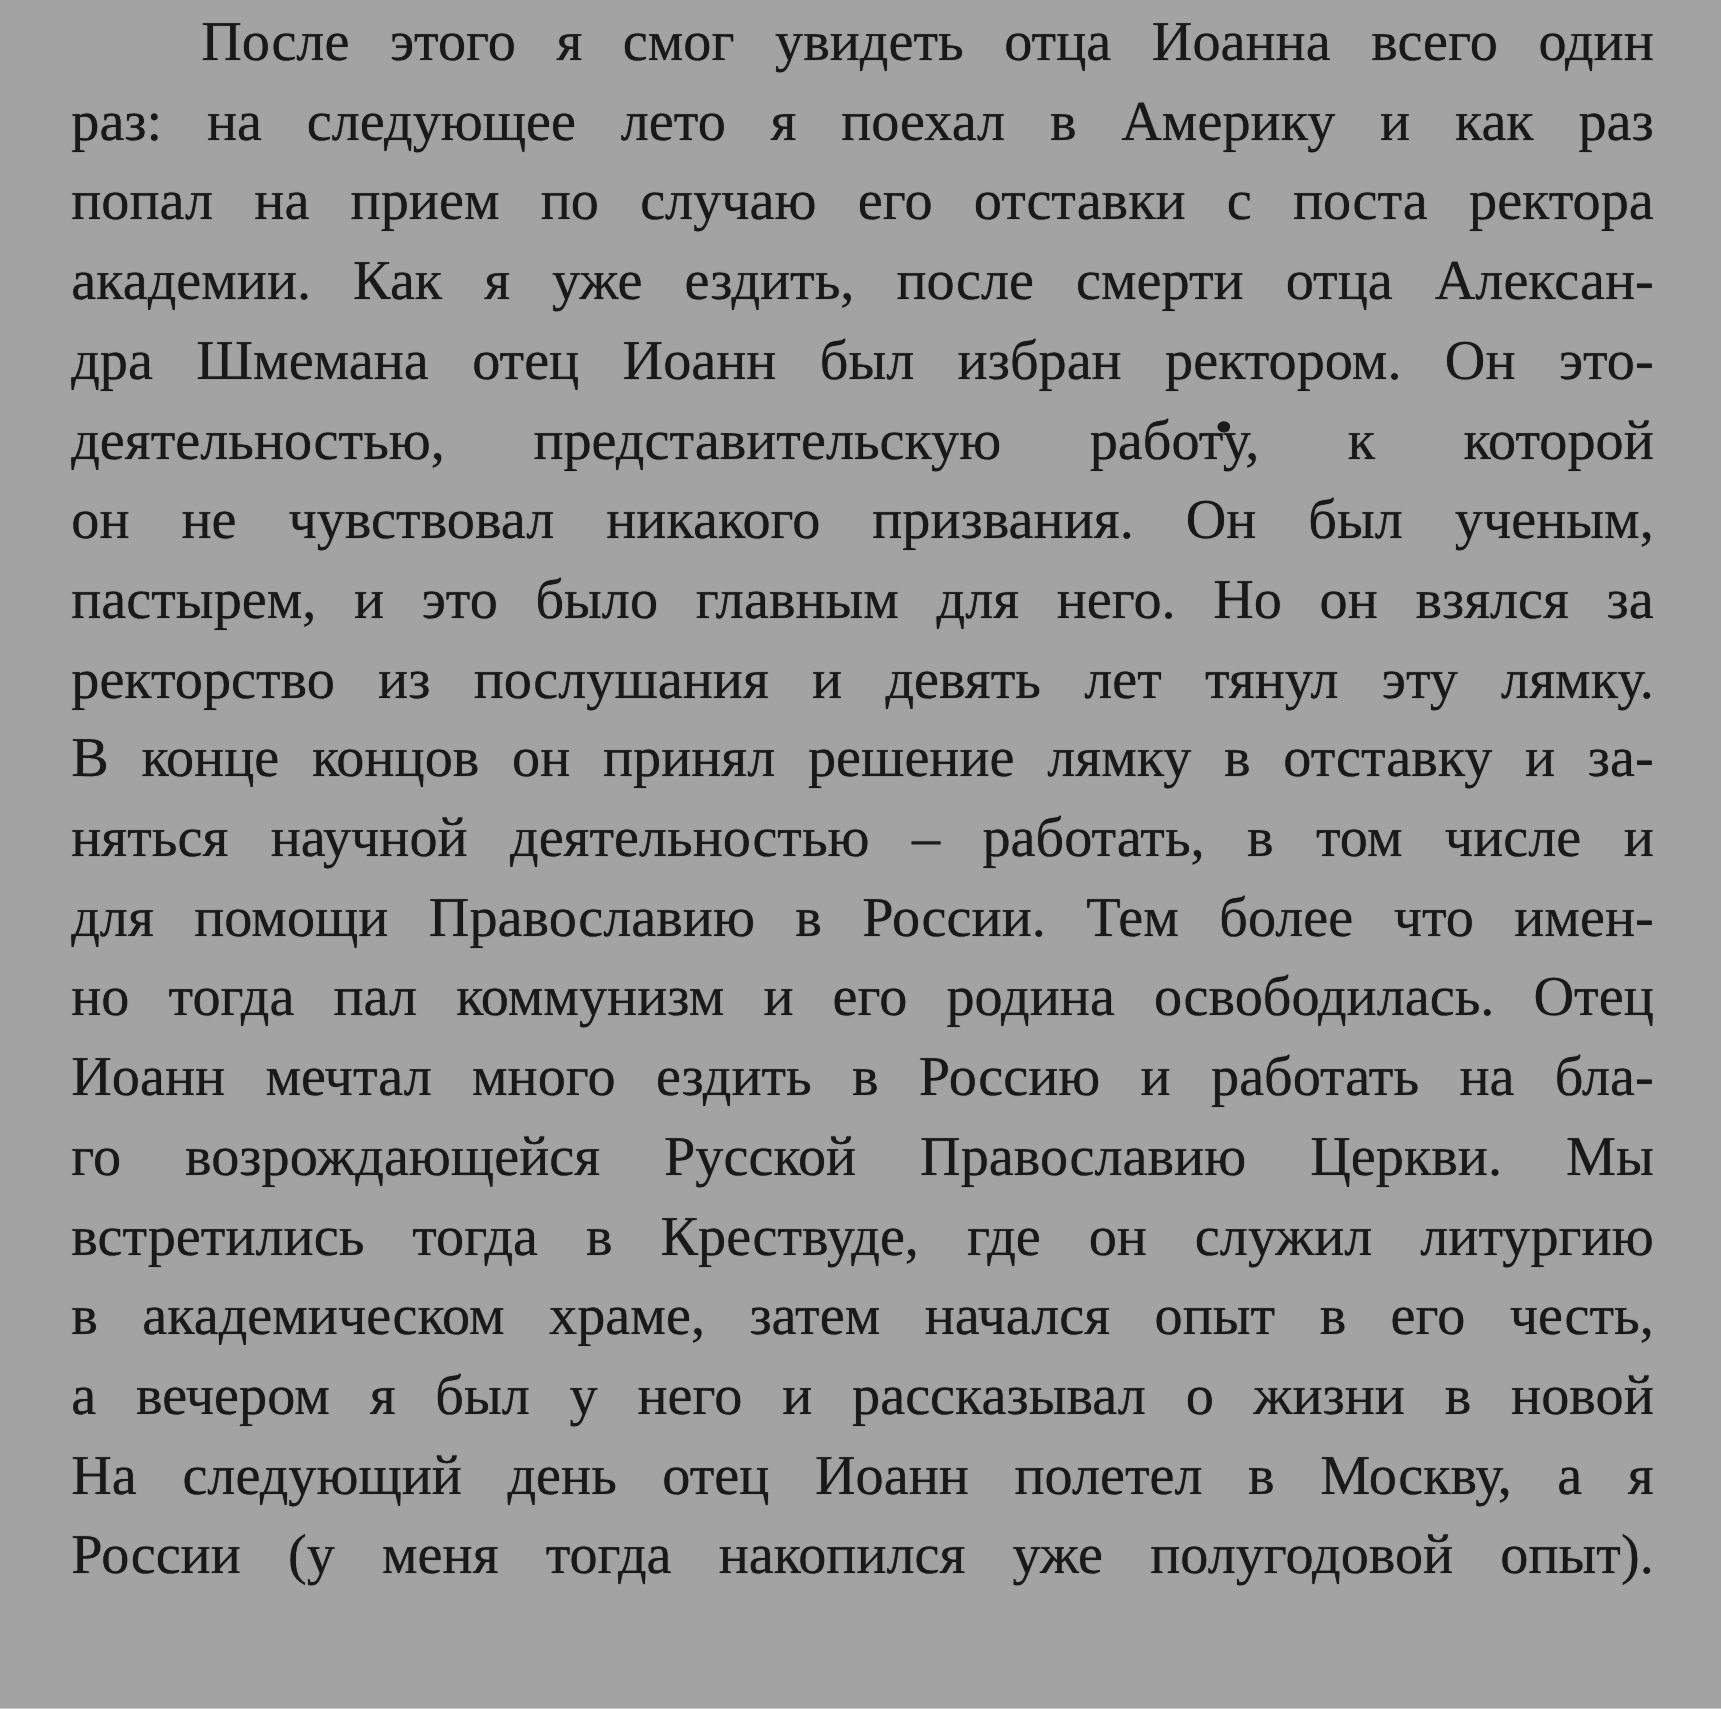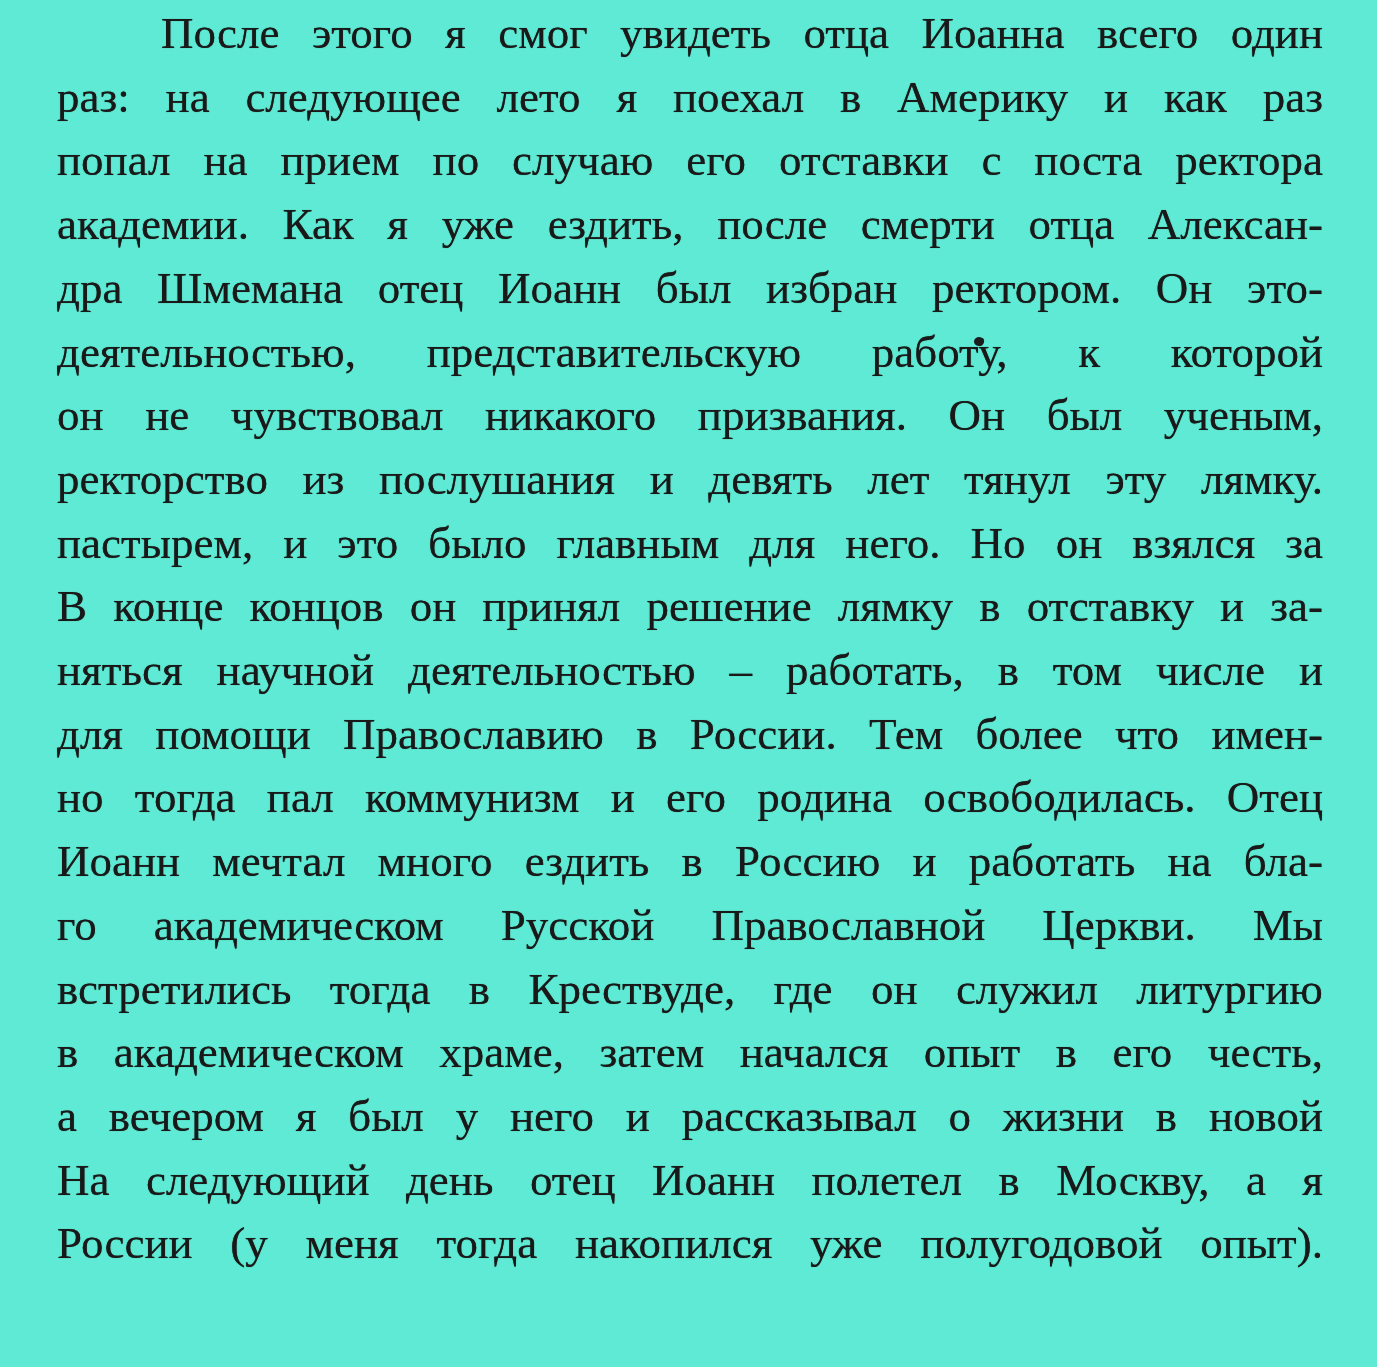--- a/index.html
+++ b/index.html
@@ -4,21 +4,21 @@
 <style>
   html, body {
     margin: 0;
     padding: 0;
     background: #ffffff;
   }
   .page {
     position: relative;
     width: 1377px;
     height: 1367px;
-    background: #5eead4;
+    background: #a3a3a3;
     overflow: hidden;
     font-family: "Liberation Serif", "DejaVu Serif", serif;
   }
   .text-block {
     position: absolute;
     left: 57px;
     top: 2px;
     width: 1266px;
     color: #191919;
     font-size: 45px;
@@ -49,28 +49,28 @@
 
 <div class="page">
   <div class="text-block">
     <div class="line first">После этого я смог увидеть отца Иоанна всего один</div>
     <div class="line">раз: на следующее лето я поехал в Америку и как раз</div>
     <div class="line">попал на прием по случаю его отставки с поста ректора</div>
     <div class="line">академии. Как я уже ездить, после смерти отца Алексан-</div>
     <div class="line">дра Шмемана отец Иоанн был избран ректором. Он это-</div>
     <div class="line">деятельностью, представительскую работу, к которой</div>
     <div class="line">он не чувствовал никакого призвания. Он был ученым,</div>
+    <div class="line">пастырем, и это было главным для него. Но он взялся за</div>
     <div class="line">ректорство из послушания и девять лет тянул эту лямку.</div>
-    <div class="line">пастырем, и это было главным для него. Но он взялся за</div>
     <div class="line">В конце концов он принял решение лямку в отставку и за-</div>
     <div class="line">няться научной деятельностью – работать, в том числе и</div>
     <div class="line">для помощи Православию в России. Тем более что имен-</div>
     <div class="line">но тогда пал коммунизм и его родина освободилась. Отец</div>
     <div class="line">Иоанн мечтал много ездить в Россию и работать на бла-</div>
-    <div class="line">го академическом Русской Православной Церкви. Мы</div>
+    <div class="line">го возрождающейся Русской Православию Церкви. Мы</div>
     <div class="line">встретились тогда в Крествуде, где он служил литургию</div>
     <div class="line">в академическом храме, затем начался опыт в его честь,</div>
     <div class="line">а вечером я был у него и рассказывал о жизни в новой</div>
     <div class="line">На следующий день отец Иоанн полетел в Москву, а я</div>
     <div class="line">России (у меня тогда накопился уже полугодовой опыт).</div>
   </div>
   <div class="ink-dot"></div>
 </div>
 
 </body></html>

